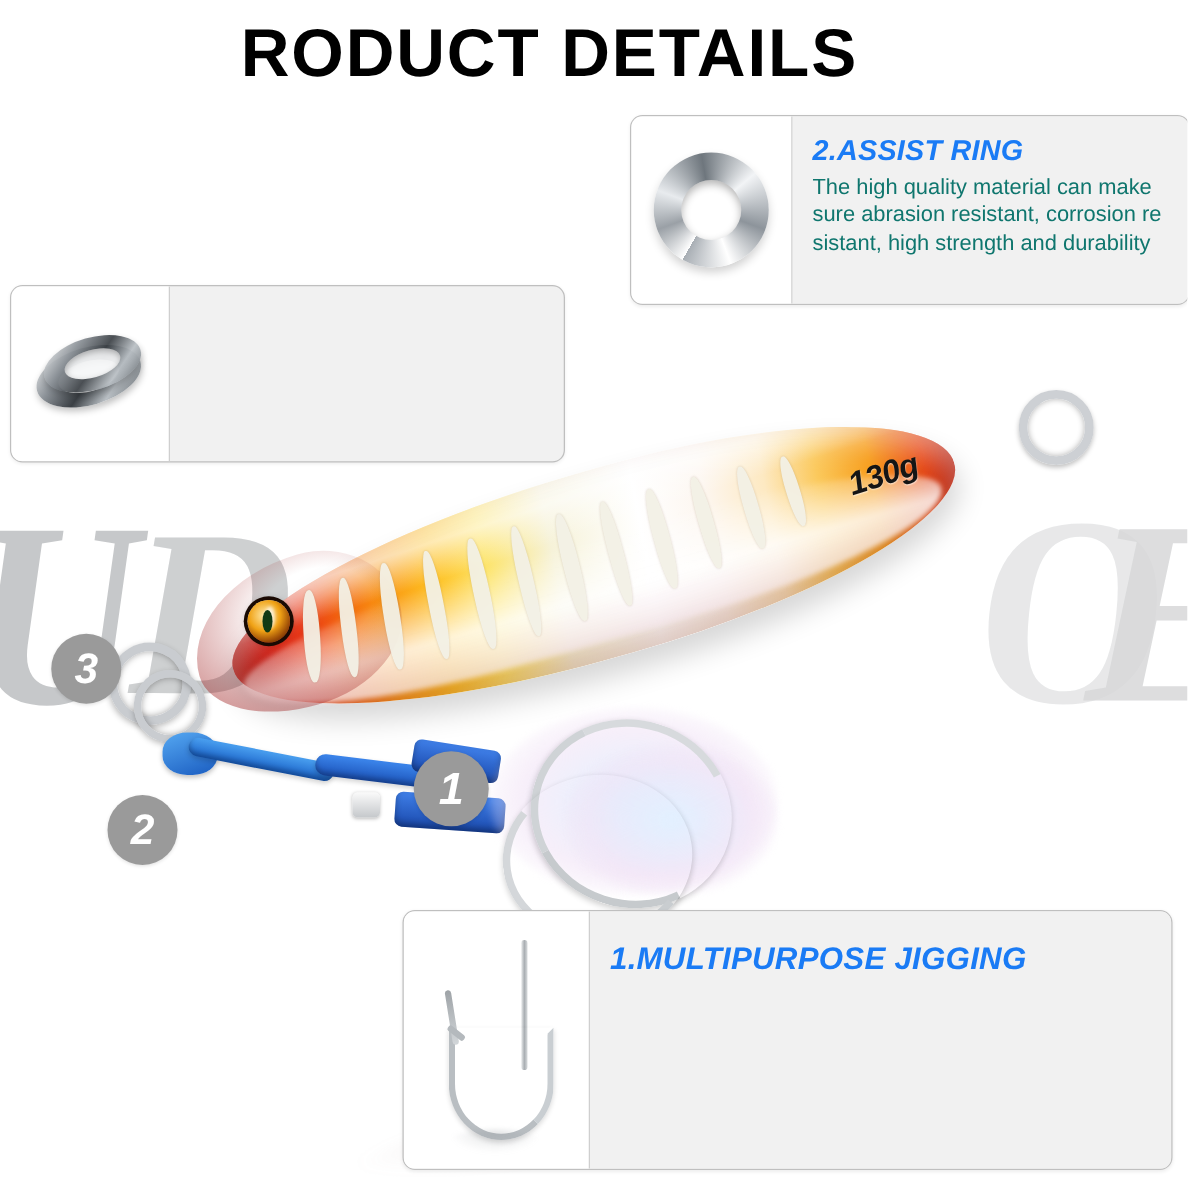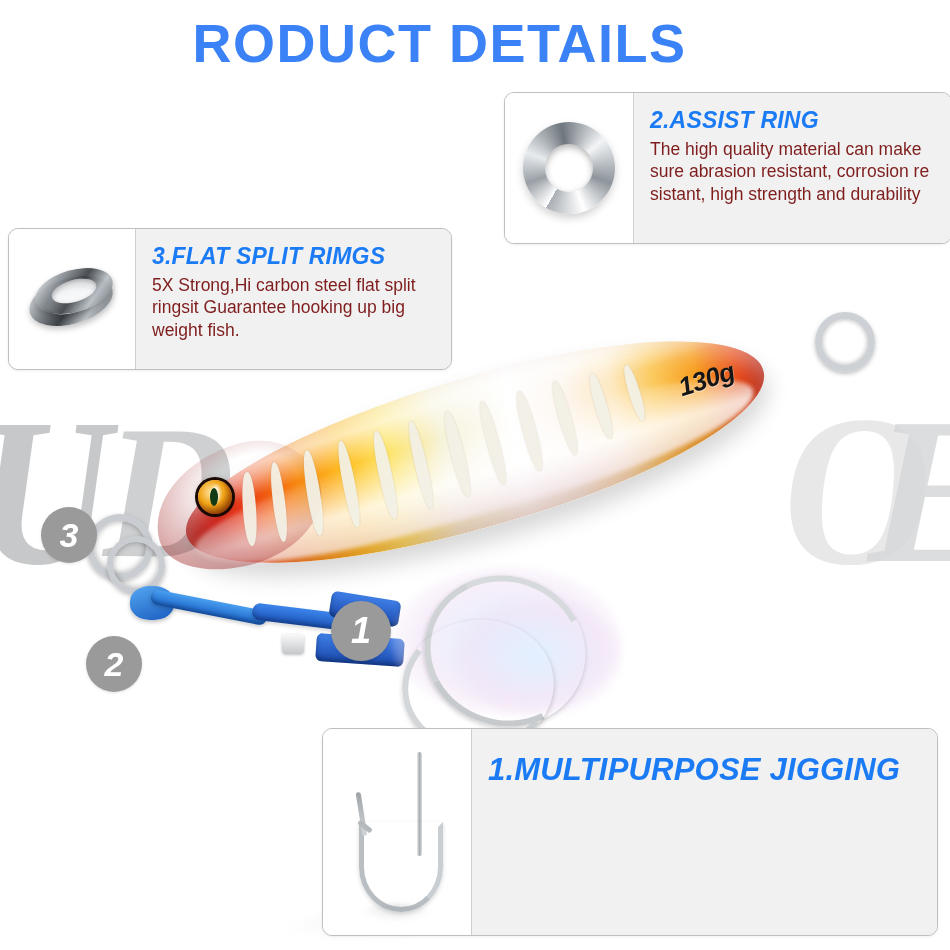--- a/index.html
+++ b/index.html
@@ -16,51 +16,51 @@
   .wm{position:absolute;font-family:"Liberation Serif",serif;font-weight:bold;color:#c9cbcc;
       opacity:.85;user-select:none;line-height:1;}
   .wm.w1{left:-22px;top:398px;font-size:188px;transform:skewX(-8deg) scaleY(1.12);color:#bdbfc1;}
   .wm.w2{left:110px;top:404px;font-size:176px;transform:skewX(-10deg) scaleY(1.08);color:#c6c8ca;}
   .wm.w3{left:782px;top:392px;font-size:196px;transform:skewX(-6deg) scaleY(1.1);color:#e4e5e6;}
   .wm.w4{left:878px;top:396px;font-size:190px;transform:skewX(-12deg) scaleY(1.1);color:#d7d8d9;}
 
   
   .title{
     position:absolute;left:0;top:12px;width:879px;text-align:center;
-    font-size:54px;font-weight:bold;letter-spacing:1.5px;color:#3b82f6;
+    font-size:54px;font-weight:bold;letter-spacing:1.5px;color:#000000;
     font-family:"Liberation Sans",sans-serif;
   }
 
   
   .card{position:absolute;display:flex;border:1px solid #bfbfbf;border-radius:10px;
         background:#f1f1f1;box-sizing:border-box;overflow:hidden;
         box-shadow:0 1px 3px rgba(0,0,0,.07);}
   .card .pic{background:#ffffff;border-right:1px solid #cfcfcf;position:relative;
              flex:0 0 auto;display:flex;align-items:center;justify-content:center;}
   .card .txt{flex:1 1 auto;padding:10px 14px 10px 16px;background:#f1f1f1;display:flex;
              flex-direction:column;justify-content:flex-start;}
   .c-head{color:#1a7bf5;font-weight:bold;font-style:italic;letter-spacing:.2px;line-height:1.12;}
-  .c-body{color:#7f1d1d;line-height:1.28;}
+  .c-body{color:#0f766e;line-height:1.28;}
 
   
   #card2{left:504px;top:92px;width:448px;height:152px;}
   #card2 .pic{width:128px;}
   #card2 .c-head{font-size:23px;margin:5px 0 4px 0;}
   #card2 .c-body{font-size:17.5px;}
 
   
   #card3{left:8px;top:228px;width:444px;height:142px;}
   #card3 .pic{width:126px;}
   #card3 .c-head{font-size:23px;margin:5px 0 4px 0;}
   #card3 .c-body{font-size:17.5px;}
 
   
   #card1{left:322px;top:728px;width:616px;height:208px;}
   #card1 .pic{width:148px;}
-  #card1 .c-head{font-size:31px;margin:14px 0 6px 0;}
+  #card1 .c-head{font-size:25px;margin:14px 0 6px 0;}
   #card1 .c-body{font-size:17.5px;}
 
   
   #lure{position:absolute;left:115px;top:300px;width:760px;height:300px;pointer-events:none;}
 
   .lurebody{
     position:absolute;left:60px;top:78px;width:600px;height:150px;
     transform:rotate(-16deg);
     border-radius:52% 46% 48% 50%/50% 50% 50% 50%;
     background:
@@ -255,24 +255,20 @@
     </div>
   </div>
 
   <div class="card" id="card3">
     <div class="pic">
       <div class="split-art">
         <div class="r r1"></div>
         <div class="r r2"></div>
       </div>
     </div>
-    <div class="txt">
-      <div class="c-head">3.FLAT SPLIT RIMGS</div>
-      <div class="c-body">5X Strong,Hi carbon steel flat split ringsit Guarantee hooking up big weight fish.</div>
-    </div>
   </div>
 
   <div class="card" id="card1">
     <div class="pic">
       <div class="hook-art">
         <div class="shank"></div>
         <div class="bend"></div>
         <div class="point"></div>
         <div class="barb"></div>
         <div class="mirror"></div>

